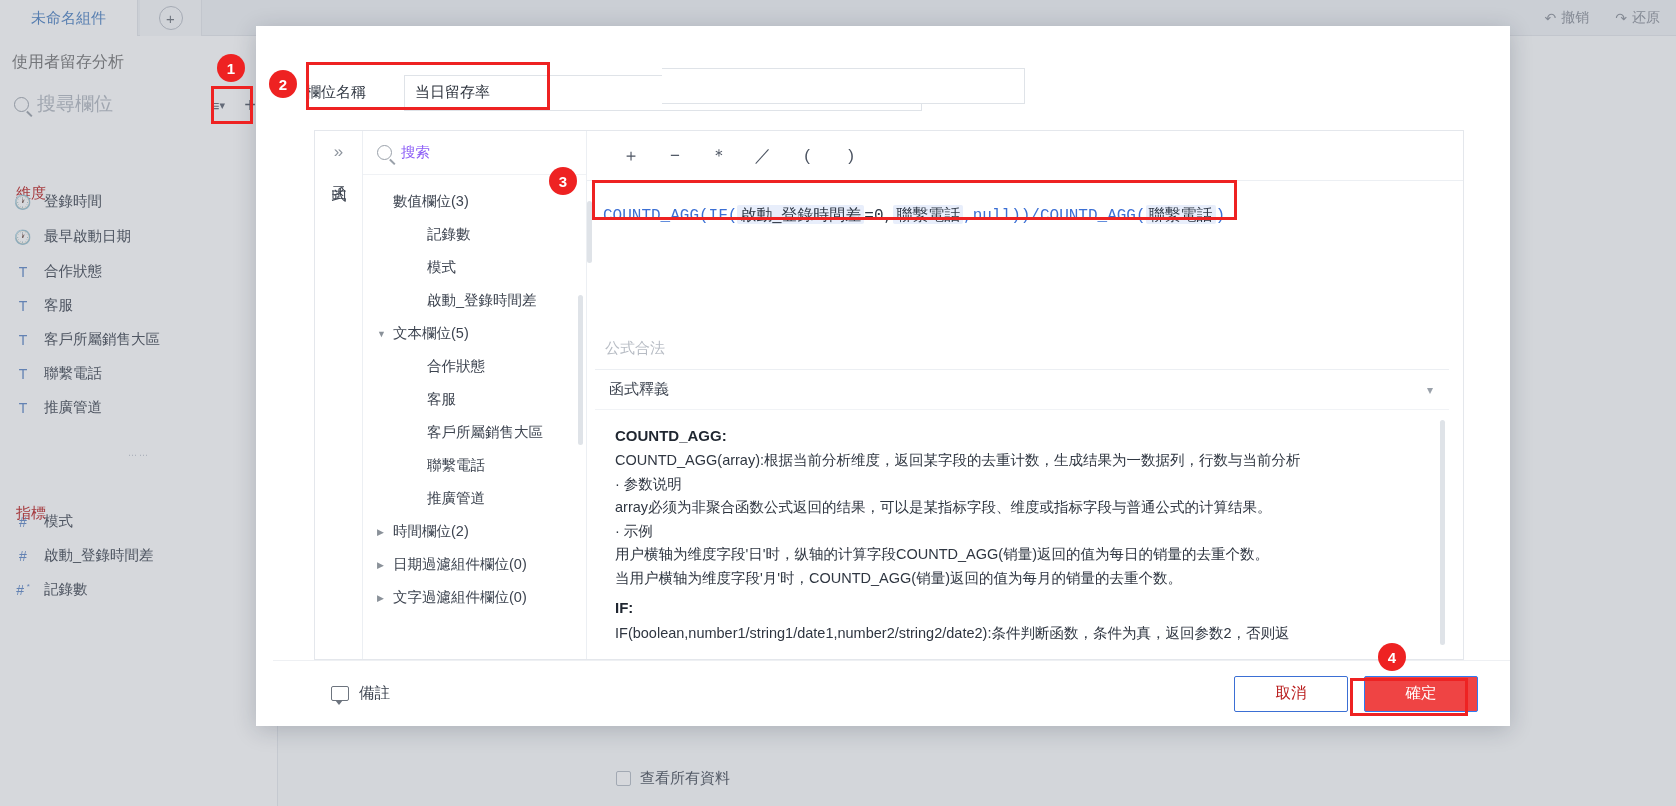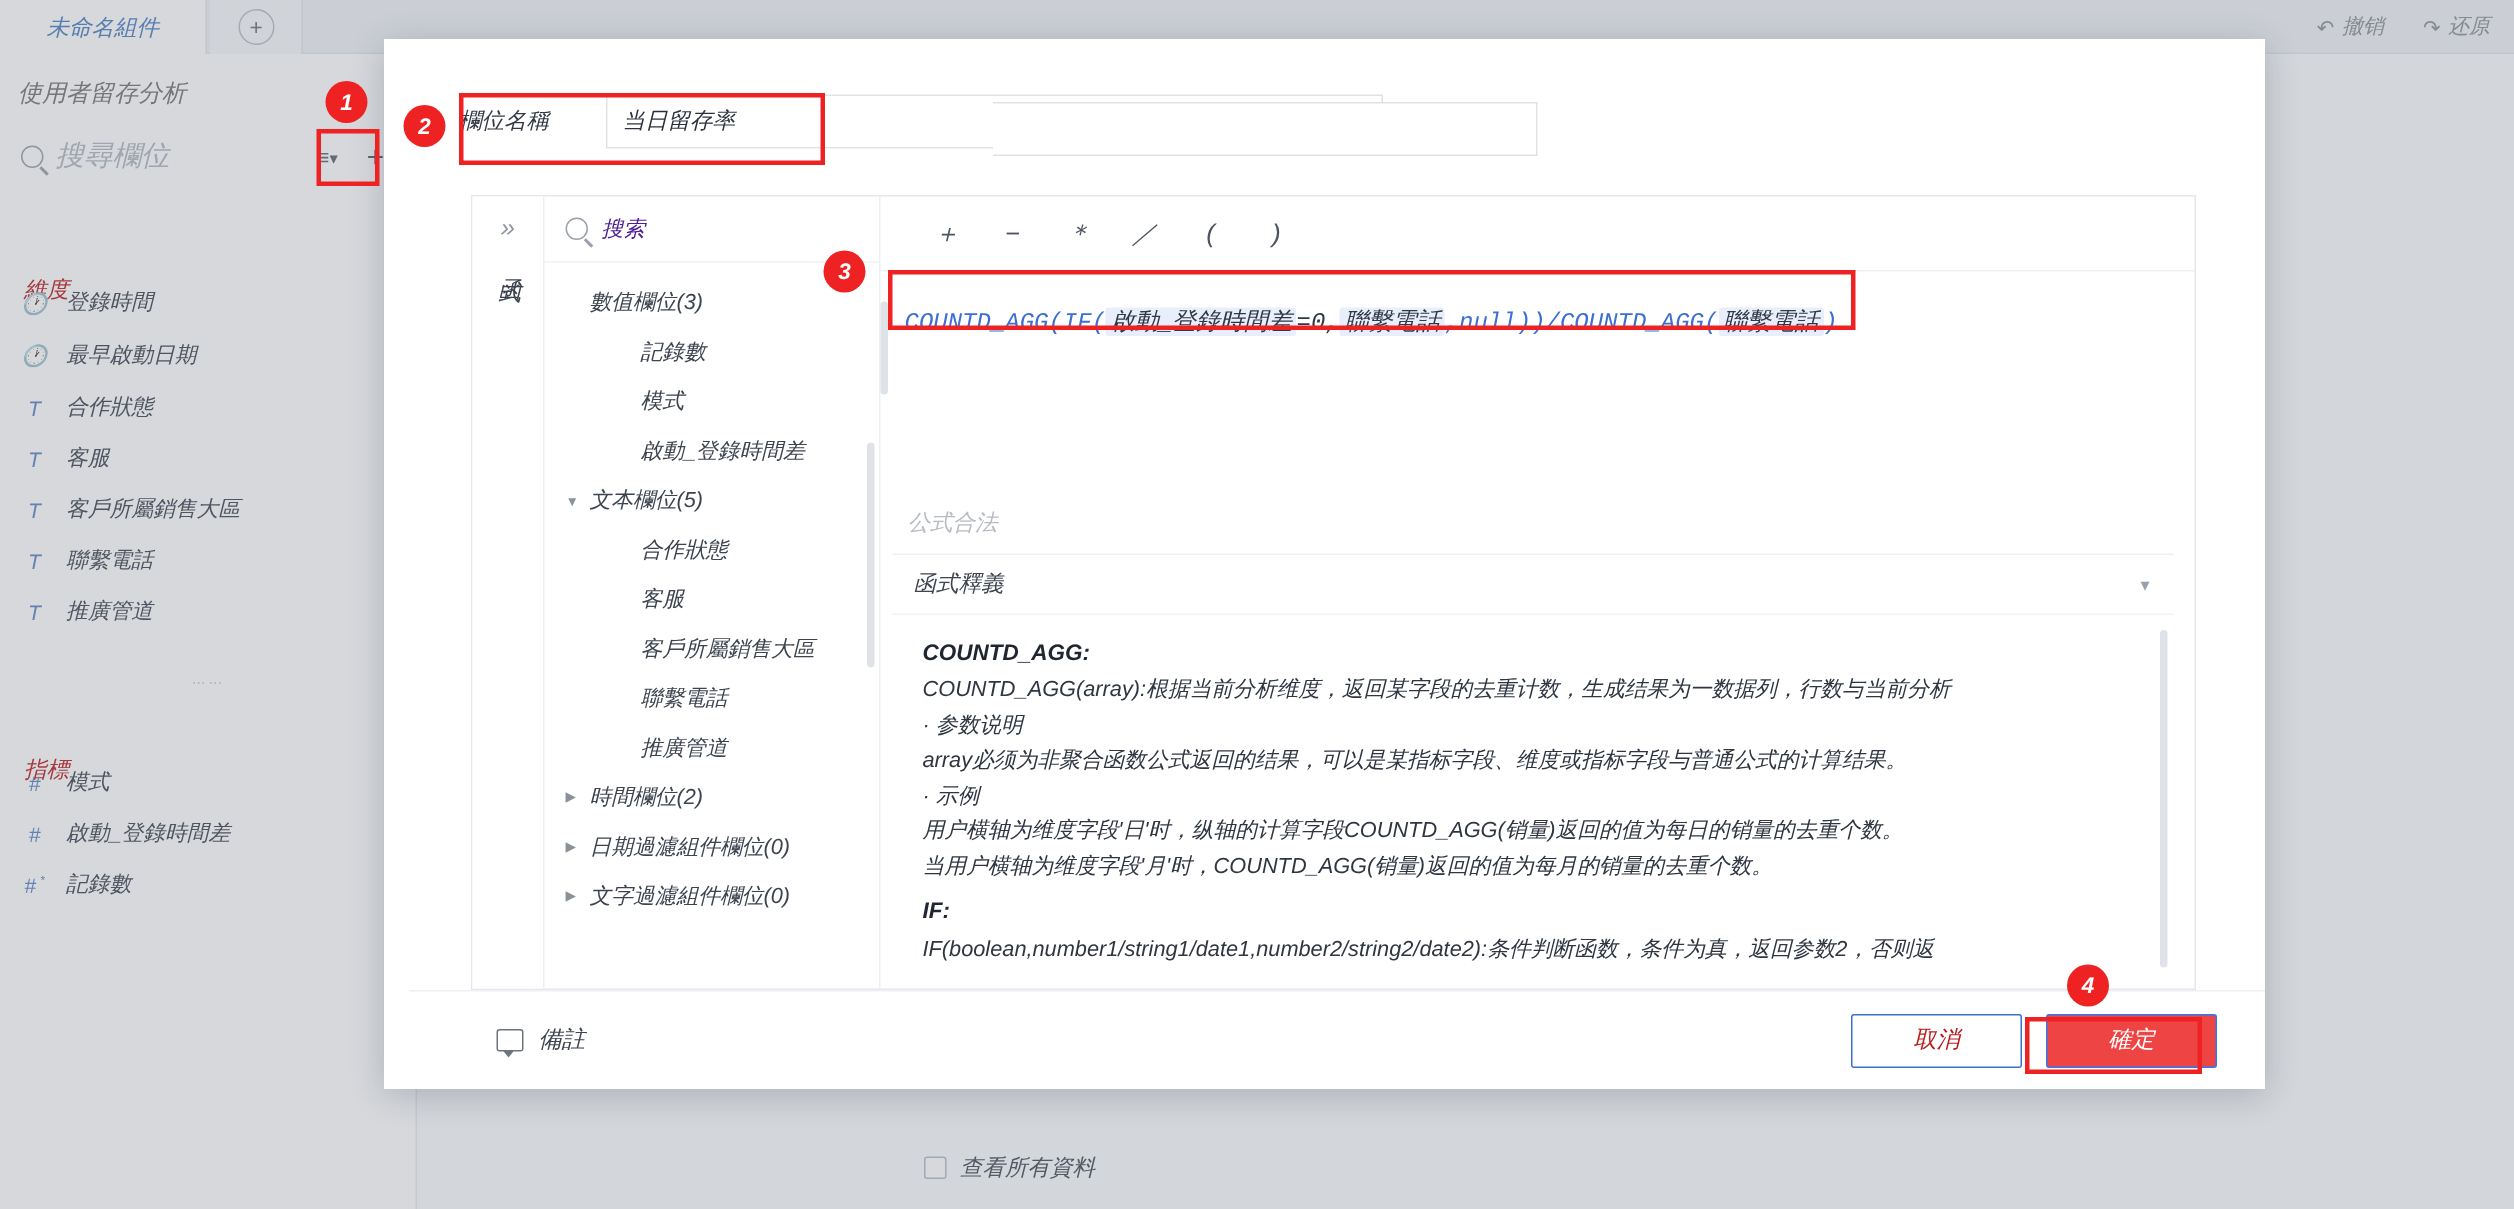--- a/index.html
+++ b/index.html
@@ -8,21 +8,20 @@
     margin: 0; padding: 0;
     width: 1676px; height: 806px;
     overflow: hidden;
     font-family: "Liberation Sans", "DejaVu Sans", sans-serif;
     background: #ffffff;
   }
   #app {
     position: relative;
     width: 1676px; height: 806px;
     background: #f4f6f9;
-    font-style: italic;
   }
 
   
   .bg-layer {
     position: absolute; inset: 0;
     background: #fbfcfd;
   }
   .bg-topbar {
     position: absolute; left: 0; top: 0; width: 1676px; height: 36px;
     background: #f0f2f5;
@@ -132,21 +131,21 @@
   }
 
   
   .modal {
     position: absolute; left: 256px; top: 26px;
     width: 1254px; height: 700px;
     background: #ffffff;
     box-shadow: 0 4px 22px rgba(20,30,50,0.20);
   }
   .name-row {
-    position: absolute; left: 50px; top: 42px;
+    position: absolute; left: 50px; top: 54px;
     width: 616px; height: 25px;
     display: flex; align-items: center; justify-content: space-between;
   }
   .name-label {
     font-size: 15px; color: #333a45; flex: none;
     width: 98px;
   }
   .name-input {
     flex: 1; height: 36px;
     border: 1px solid #dfe3e8;
@@ -186,21 +185,21 @@
   }
   .tree-pane {
     width: 224px; border-right: 1px solid #eceff3;
     display: flex; flex-direction: column;
     position: relative;
   }
   .tree-search {
     height: 44px; display: flex; align-items: center; gap: 9px;
     padding: 0 14px;
     border-bottom: 1px solid #f0f2f5;
-    font-size: 14.5px; color: #4c1d95;
+    font-size: 14.5px; color: #8b5cf6;
   }
   .tree-list {
     flex: 1; overflow: hidden; padding-top: 10px;
     position: relative;
   }
   .tree-node {
     height: 33px; display: flex; align-items: center;
     font-size: 14.5px; color: #3d4450;
     padding-left: 14px;
   }

